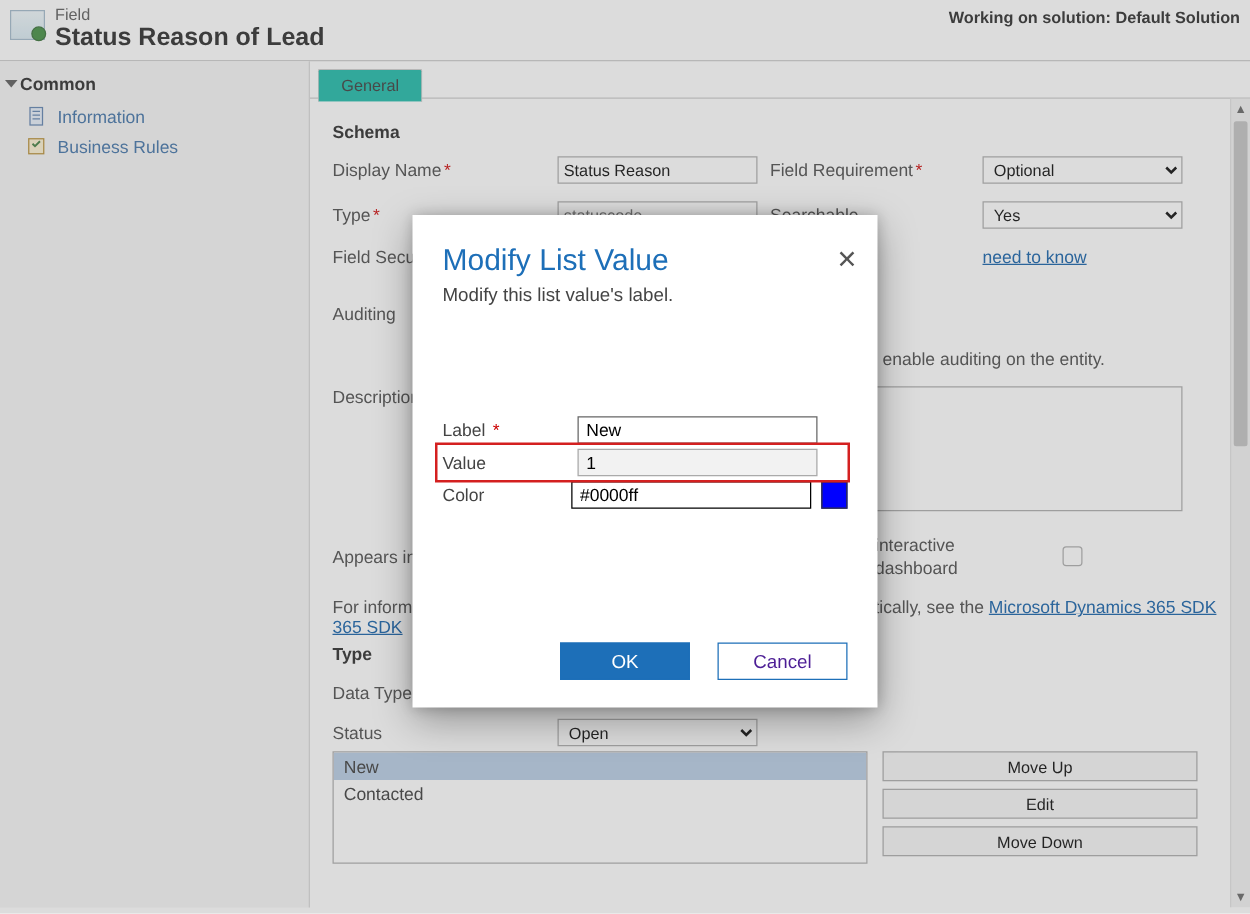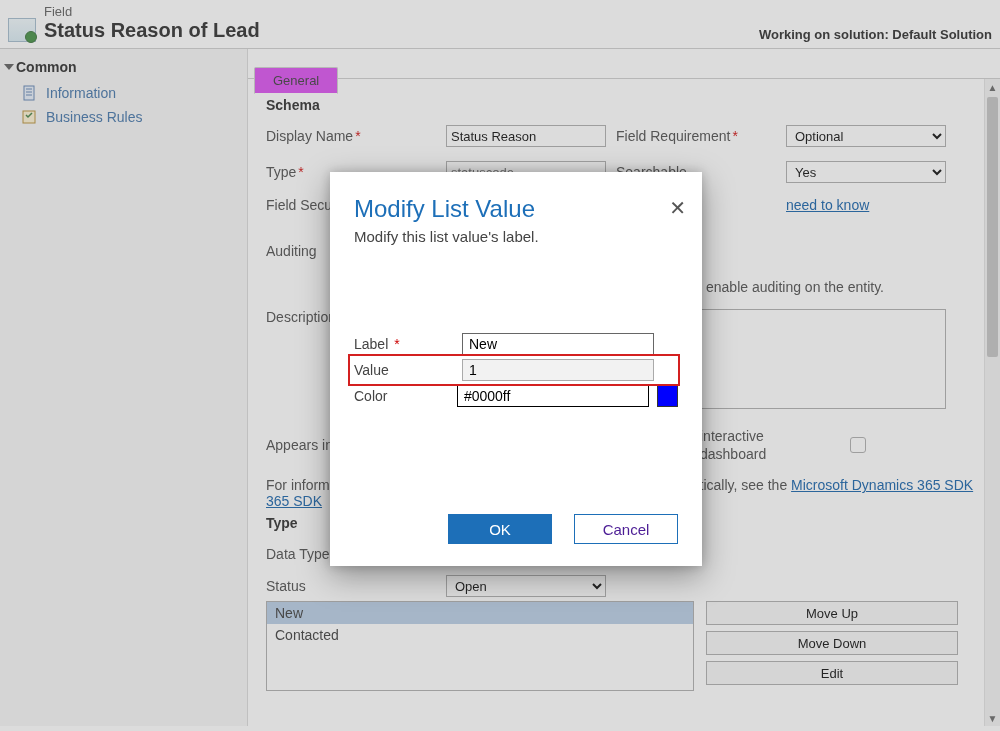--- a/index.html
+++ b/index.html
@@ -8,21 +8,21 @@
     width: 1000px; height: 731px;
     font-family: "Segoe UI", Tahoma, sans-serif;
     font-size: 13px;
     color: #333;
     background: #fff;
     overflow: hidden;
     position: relative;
   }
   .header {
     display: flex;
-    align-items: flex-end;
+    align-items: flex-start;
     padding: 4px 8px 6px 8px;
     border-bottom: 1px solid #ccc;
   }
   .header-icon {
     width: 28px; height: 24px;
     margin-right: 8px;
     margin-top: 4px;
     border: 1px solid #9fb7c9;
     background: linear-gradient(#eef7fb,#d8eaf2);
     position: relative;
@@ -94,26 +94,26 @@
     height: 30px;
     border-bottom: 1px solid #ccc;
     display: flex;
     align-items: flex-end;
     padding-left: 6px;
   }
   .tab {
     padding: 5px 18px;
     font-size: 13px;
     color: #333;
-    background: #d946ef;
+    background: #14b8a6;
     border: 1px solid #ccc;
     border-bottom: 1px solid #fff;
     border-radius: 2px 2px 0 0;
     position: relative;
-    top: 16px;
+    top: 4px;
   }
   .scroll-area {
     position: absolute;
     left: 0; right: 0; top: 30px; bottom: 0;
     overflow: hidden;
     padding: 18px 24px 0 18px;
   }
   .scrollbar {
     position: absolute;
     right: 0; top: 30px; bottom: 0;
@@ -412,22 +412,22 @@
         <div><select class="sel full-sel"><option>Open</option></select></div>
       </div>
 
       <div class="lists-row">
         <div class="listbox">
           <div class="li-item li-sel">New</div>
           <div class="li-item">Contacted</div>
         </div>
         <div class="list-actions">
           <button>Move Up</button>
+          <button>Edit</button>
           <button>Move Down</button>
-          <button>Edit</button>
         </div>
       </div>
 
     </div>
 
     <div class="scrollbar">
       <div class="arrow">▲</div>
       <div class="thumb"></div>
       <div class="arrow" style="position:absolute; bottom:0; left:0; right:0;">▼</div>
     </div>

